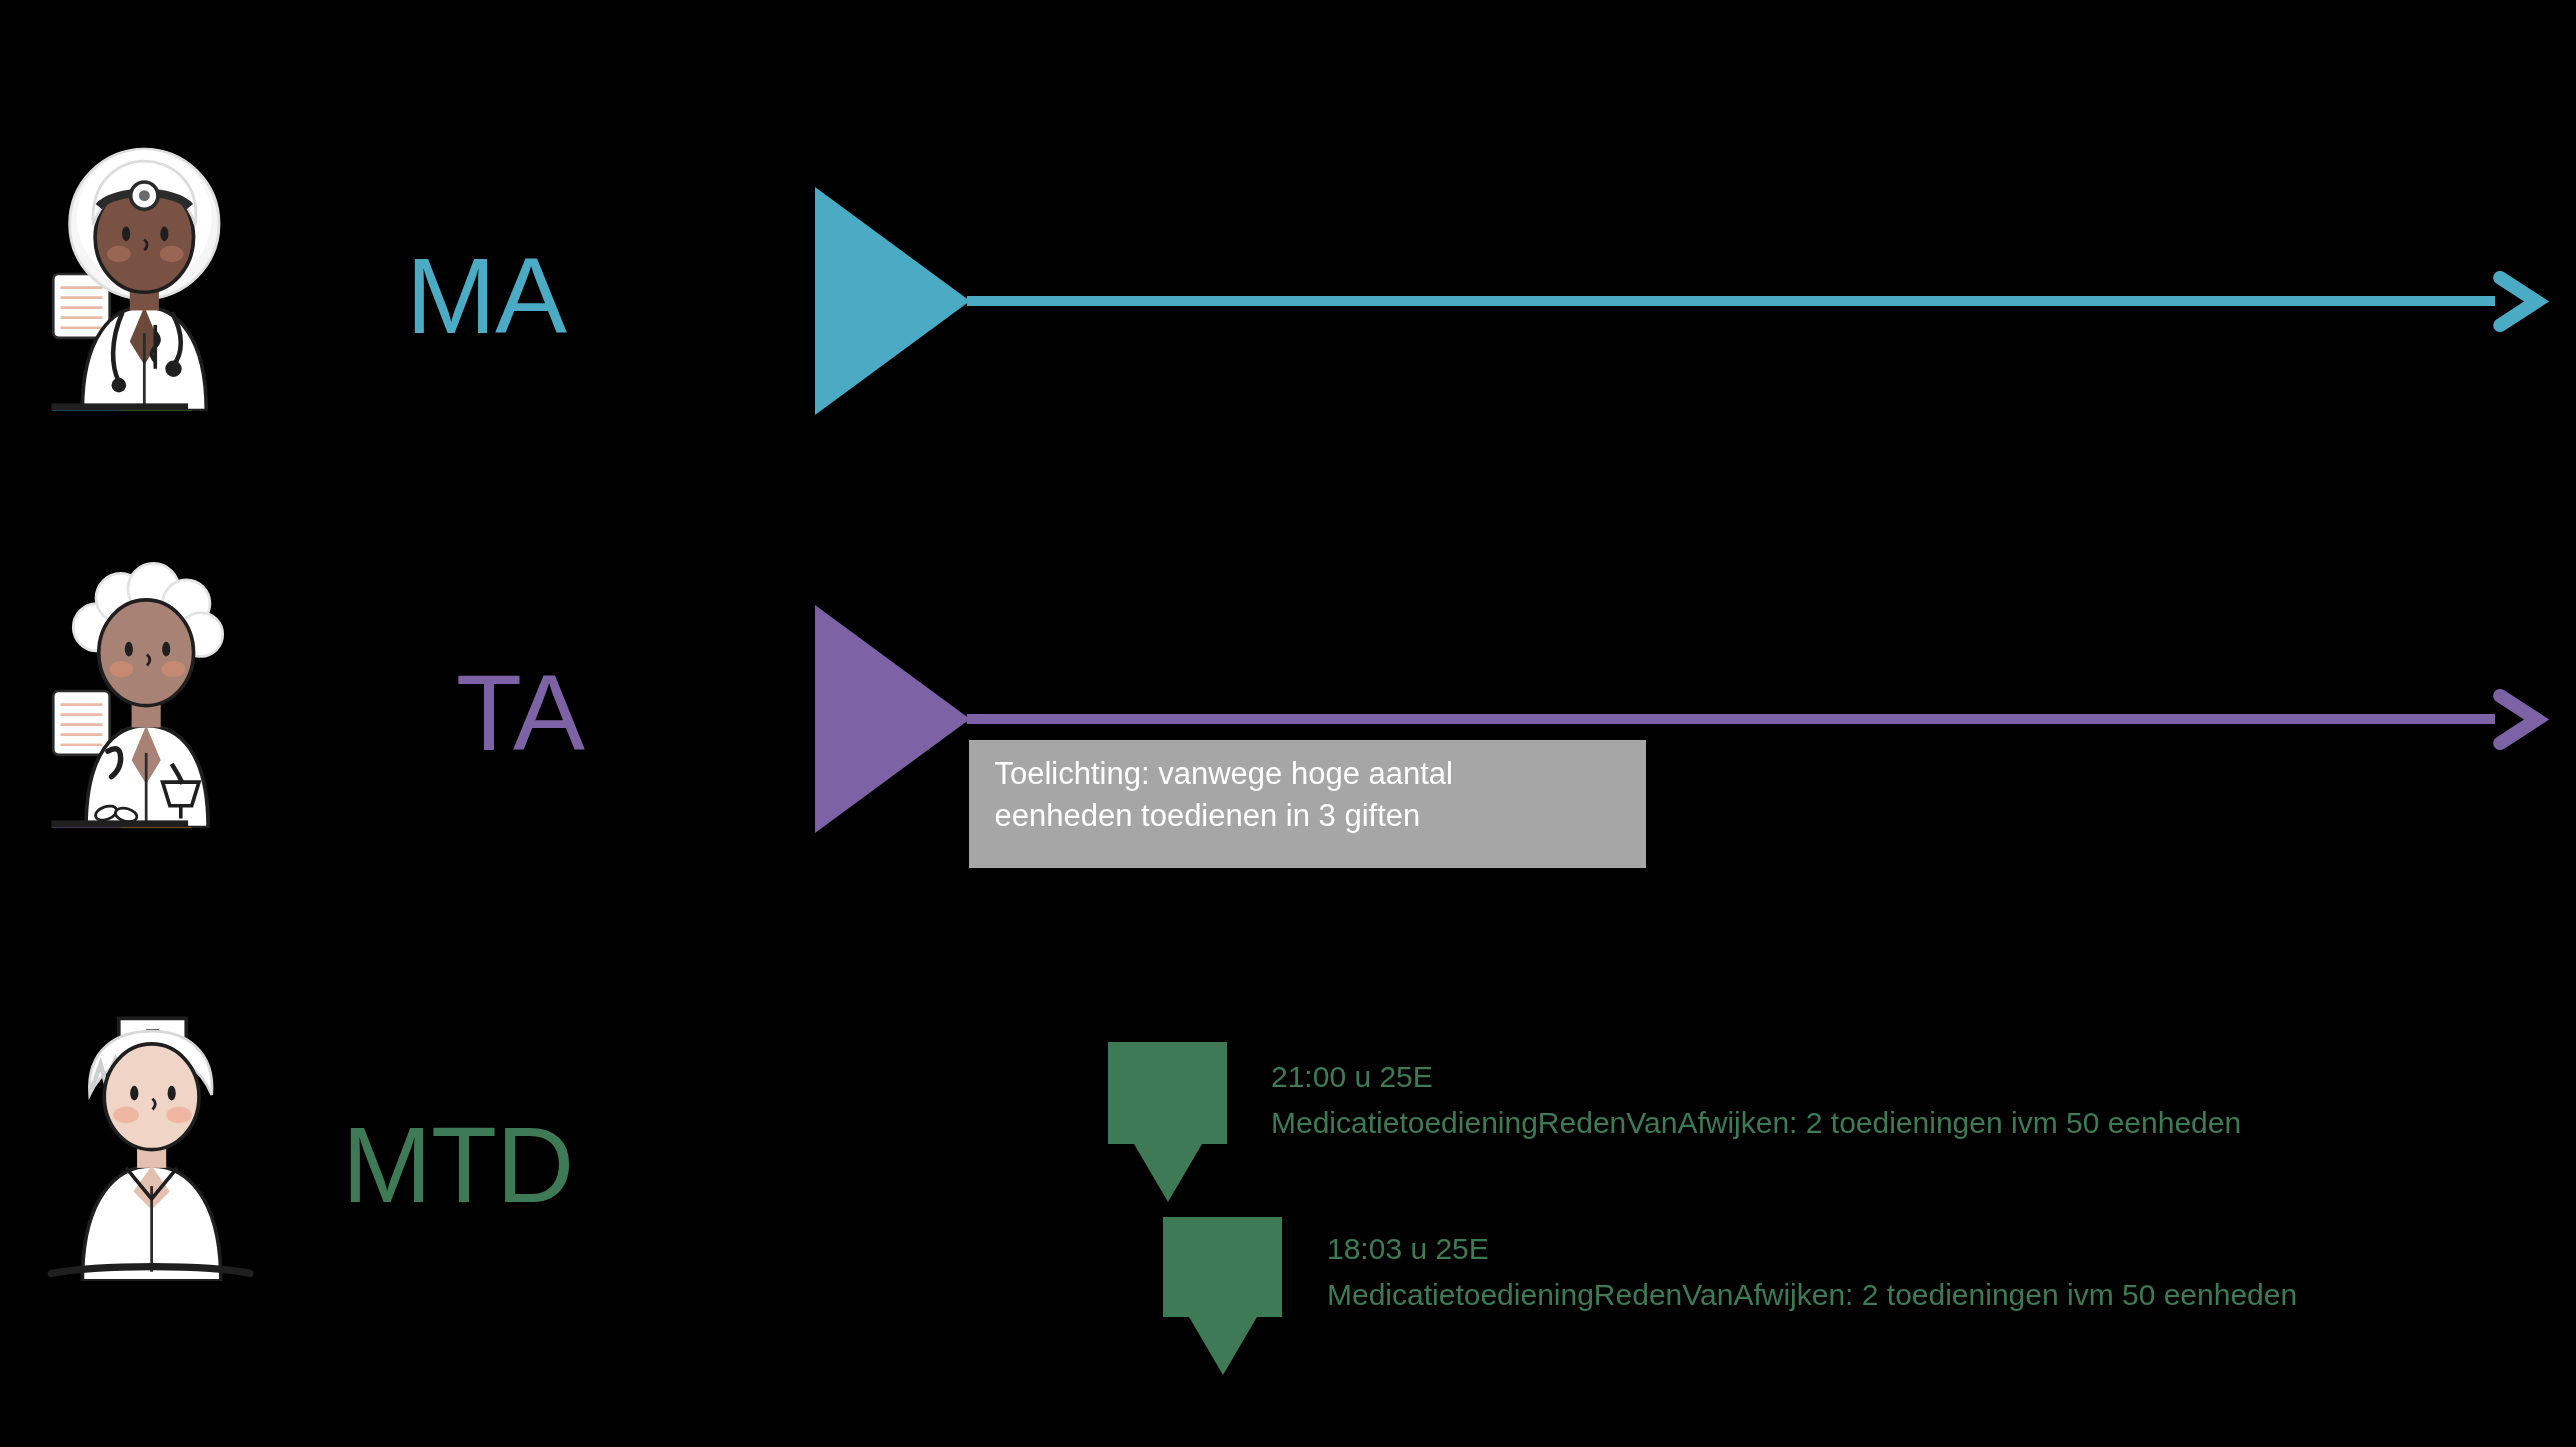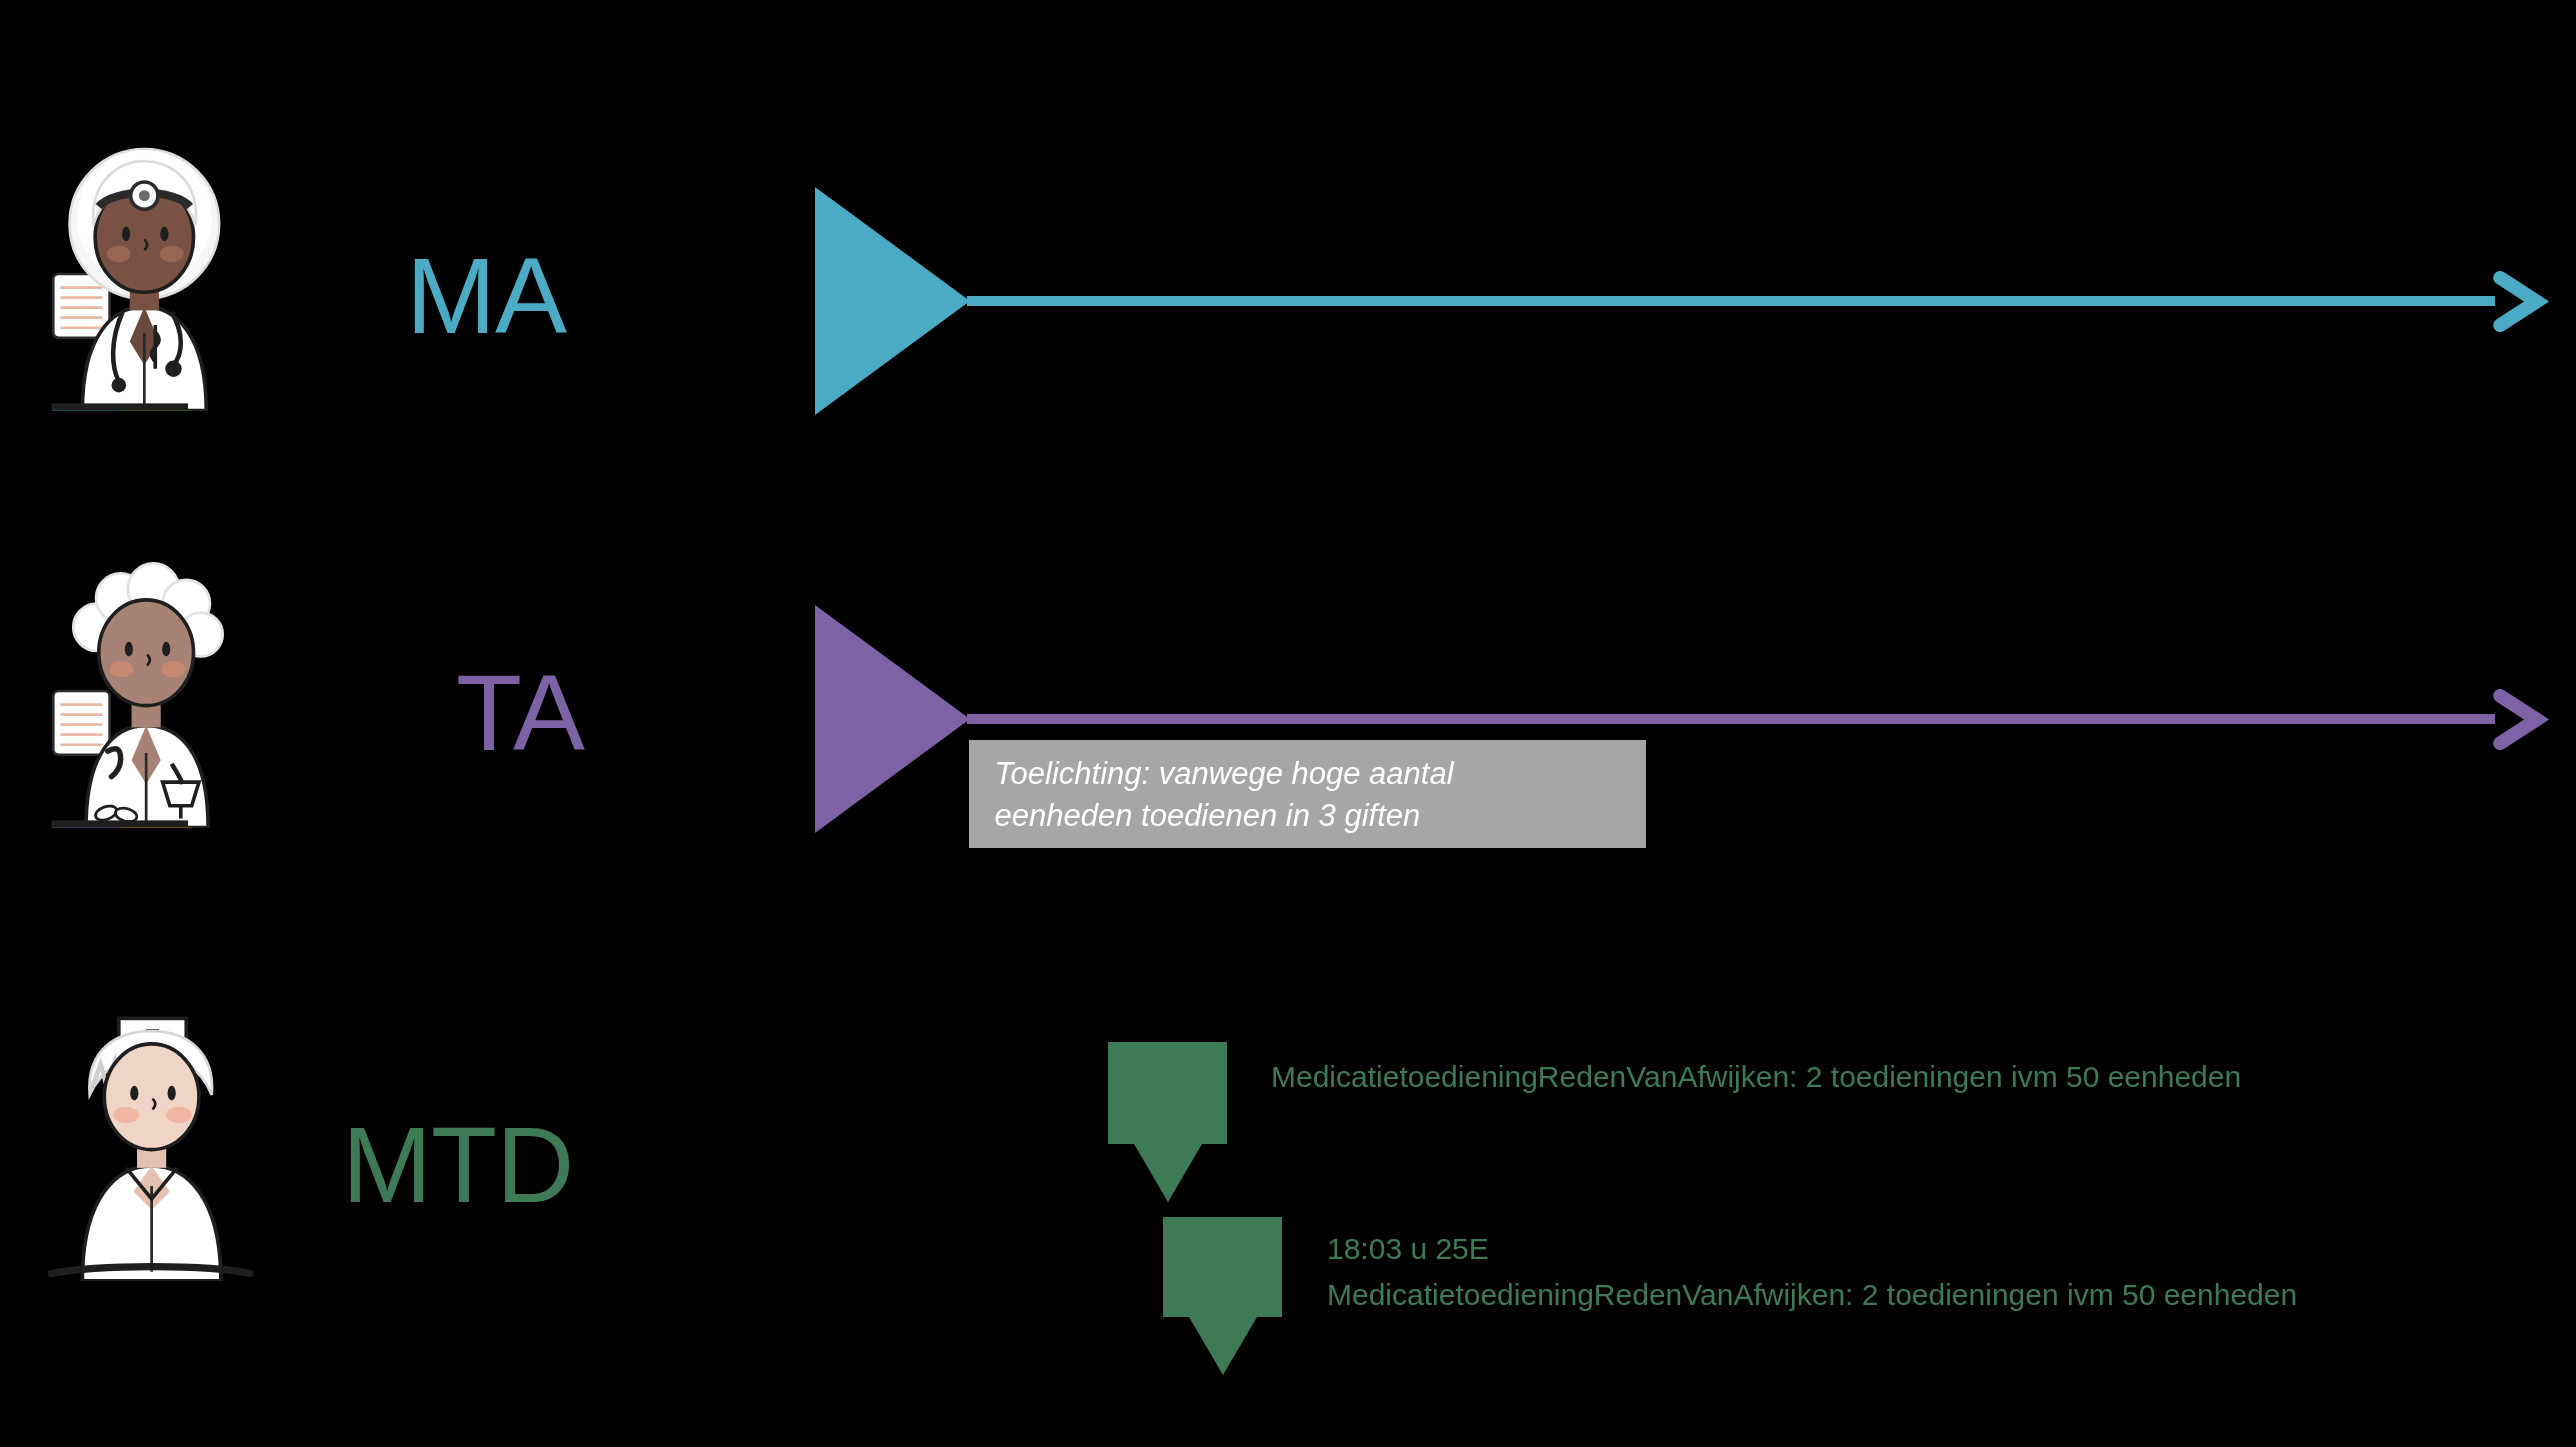--- a/index.html
+++ b/index.html
@@ -88,25 +88,24 @@
 
   #timeline-ma { color: #4BABC4; }
   #timeline-ta { color: #7D63A6; }
 
   
   #annotation-box {
     position: absolute;
     left: 969px;
     top: 740px;
     width: 677px;
-    height: 108px;
+    height: 128px;
     background: #A6A6A6;
     box-sizing: border-box;
     padding: 12.8px 25.5px 0 25.5px;
-    font-style: italic;
   }
   #annotation-box .line {
     color: #FFFFFF;
     font-size: 31px;
     line-height: 42px;
     font-family: "Liberation Sans", sans-serif;
     white-space: nowrap;
   }
 
   
@@ -305,20 +304,21 @@
 
     <div class="role-label" id="label-mtd" style="top:119px;left:342px;margin-top:12px;">MTD</div>
   </div>
 
   <div class="pin" id="pin-1">
     <div class="pin-body"></div>
     <div class="pin-tip"></div>
   </div>
 
   <div class="admin-text" id="admin-text-1">
+    <div>21:00 u 25E</div>
     <div>MedicatietoedieningRedenVanAfwijken: 2 toedieningen ivm 50 eenheden</div>
   </div>
 
   <div class="pin" id="pin-2">
     <div class="pin-body"></div>
     <div class="pin-tip"></div>
   </div>
 
   <div class="admin-text" id="admin-text-2">
     <div>18:03 u 25E</div>

